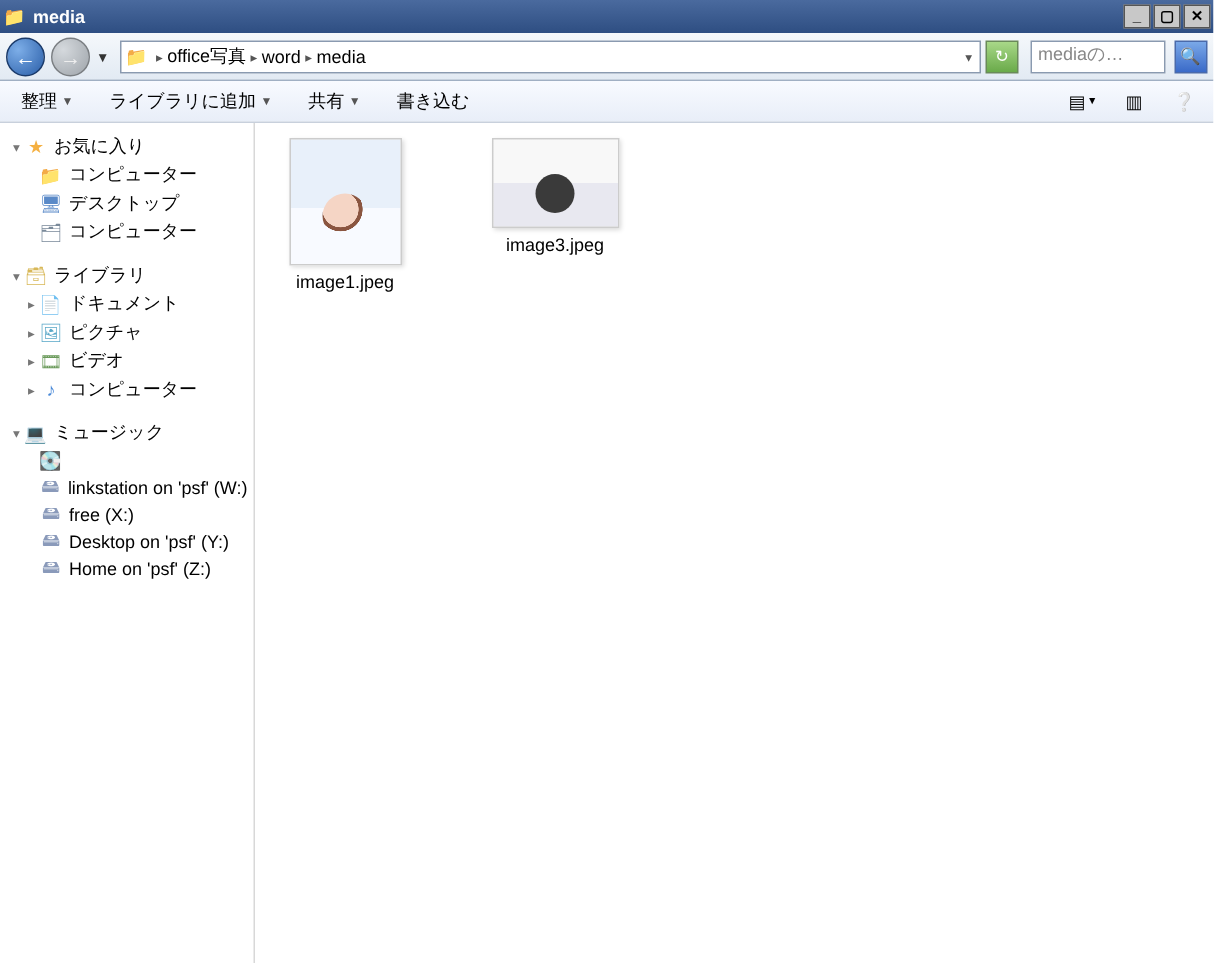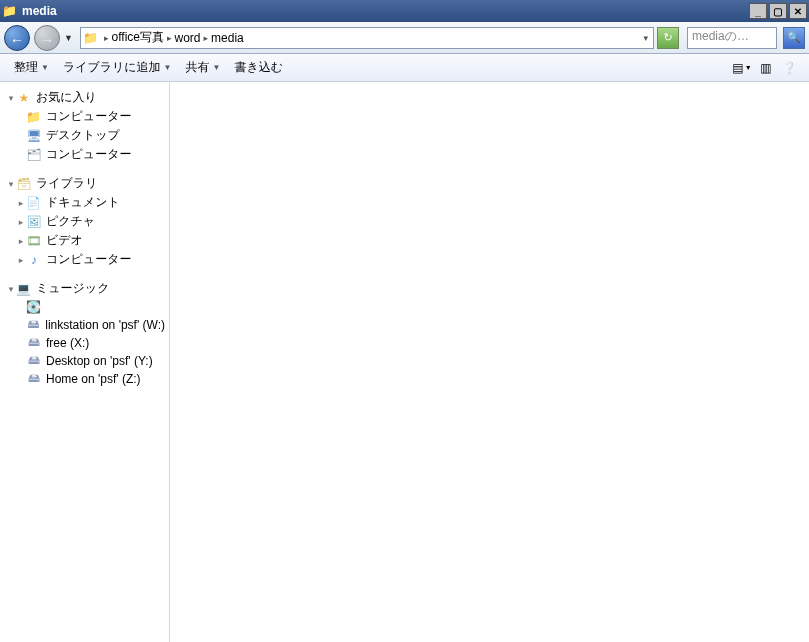--- a/index.html
+++ b/index.html
@@ -18,21 +18,21 @@
 .nav-btn.fwd { background: radial-gradient(circle at 30% 30%, #d5d9dd, #9ea4aa); border-color:#7a7e82; color:#eee;}
 .nav-drop { width: 12px; font-size:9px; color:#333; cursor:pointer;}
 .address-bar { flex: 1; height: 22px; background: #fff; border: 1px solid #8a9ab0; display: flex; align-items: center; padding: 0 2px; font-size: 12px; }
 .address-bar .crumb-icon { width:16px; height:16px; display:flex; align-items:center; justify-content:center; margin-right:2px;}
 .address-bar .sep { color:#555; font-size:9px; padding:0 3px; }
 .refresh-btn { width: 22px; height: 22px; border:1px solid #6a8a5a; background:linear-gradient(#a8d888,#6aaa4a); display:flex; align-items:center; justify-content:center; cursor:pointer; color:#fff; font-size:11px; margin-left:-1px;}
 .search-box { width: 90px; height: 22px; background: #fff; border: 1px solid #8a9ab0; display: flex; align-items: flex-start; font-size: 12px; color:#888; padding:0 4px; margin-left:4px;}
 .search-btn { width: 22px; height: 22px; border:1px solid #4a6aaa; background:linear-gradient(#7aa8e8,#3a6ac8); display:flex; align-items:center; justify-content:center; cursor:pointer; color:#fff; font-size:11px; margin-left:2px;}
 
 
-.toolbar { height: 28px; background: linear-gradient(#f8faff, #e8eef8); border-bottom: 1px solid #c8d0dc; display: flex; align-items: center; padding: 0 8px; font-size: 12px; gap:2px;}
+.toolbar { height: 28px; background: linear-gradient(#f8faff, #e8eef8); border-bottom: 1px solid #c8d0dc; display: flex; align-items: center; padding: 0 8px; font-size: 12px; gap:12px;}
 .tool-item { padding: 2px 6px; cursor: pointer; display:flex; align-items:center; gap:3px;}
 .tool-item .drop { font-size:8px; color:#555;}
 .tool-spacer { flex:1; }
 .tool-icon-btn { width:22px; height:20px; display:flex; align-items:center; justify-content:center; cursor:pointer; border:1px solid transparent;}
 
 
 .main { display: flex; height: 560px; }
 .sidebar { width: 170px; background: #fff; border-right: 1px solid #d8d8d8; padding: 6px 0; font-size: 12px; overflow:hidden;}
 .tree-group { margin-bottom: 10px; }
 .tree-node { display: flex; align-items: center; padding: 1px 4px 1px 16px; cursor: pointer; white-space:nowrap; overflow:hidden;}
@@ -196,14 +196,22 @@
       <div class="tree-node">
           <span class="expand"></span>
           <span class="tree-icon ic-netdrive">🖴</span>
           <span>Home on 'psf' (Z:)</span>
         </div>
     </div>
 
   </div>
 
   <div class="content">
+    <div class="file-item">
+      <div class="thumb th1"></div>
+      <div class="file-label">image1.jpeg</div>
+    </div>
+    <div class="file-item">
+      <div class="thumb wide th3"></div>
+      <div class="file-label">image3.jpeg</div>
+    </div>
   </div>
 </div>
 
 </body></html>

